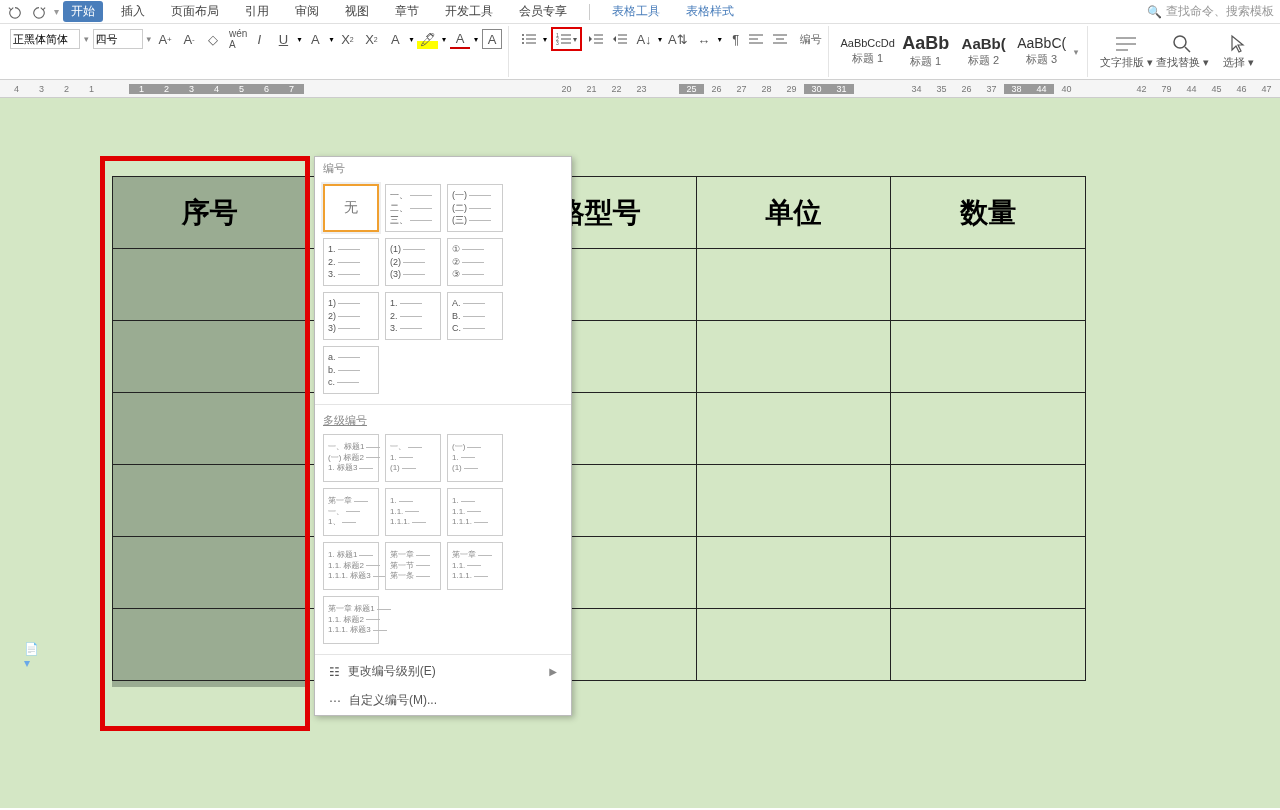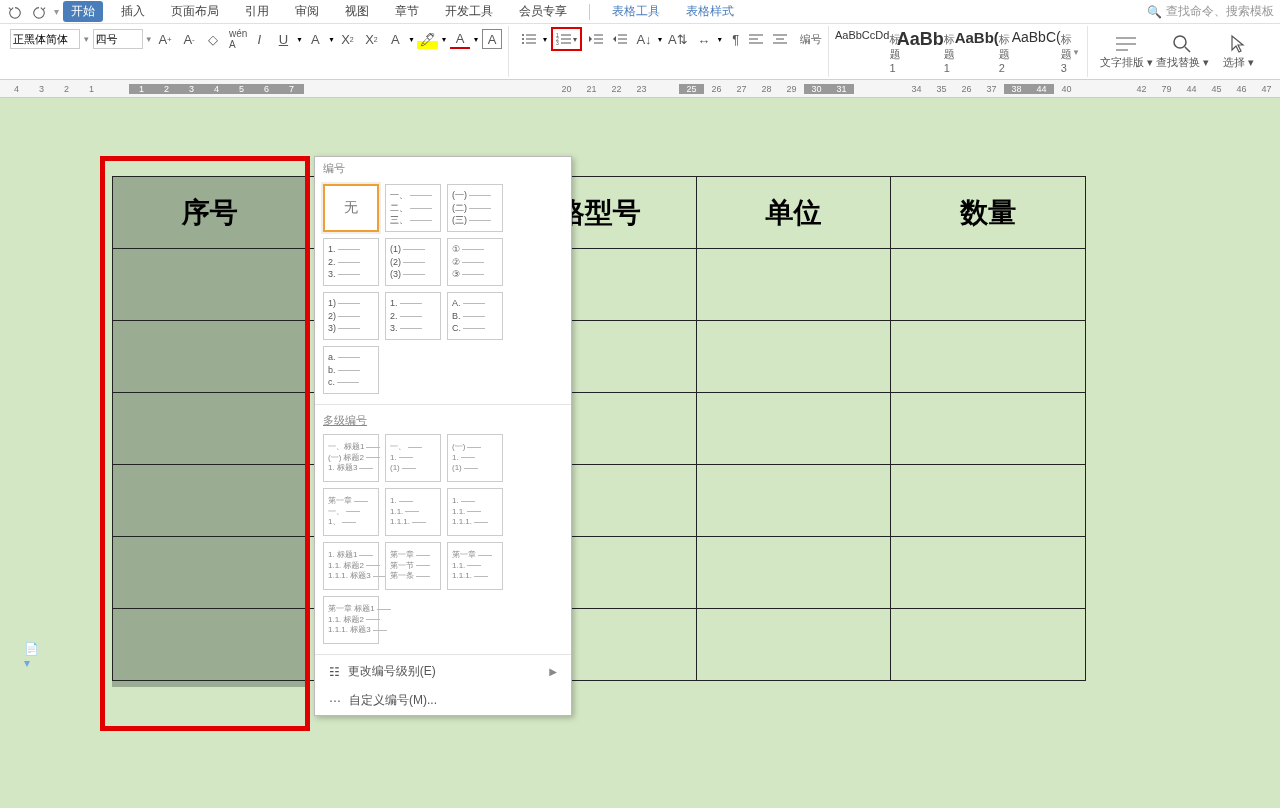--- a/index.html
+++ b/index.html
@@ -19,21 +19,21 @@
   
   .ribbon { display:flex; align-items:stretch; height:56px; border-bottom:1px solid #d0d0d0; padding:2px 4px; gap:4px; }
   .ribbon-group { display:flex; justify-content:space-between; padding:2px 6px; border-right:1px solid #e4e4e4; position:relative; }
   .ribbon-group.noborder { border-right:none; }
   .rg-row { display:flex; align-items:center; gap:4px; height:22px; }
   .rg-row2 { display:flex; align-items:center; gap:4px; height:22px; }
   .rbtn { height:20px; min-width:20px; display:flex; align-items:center; justify-content:center; color:#555; font-size:13px; padding:0 2px; }
   .rbtn svg { display:block; }
   .font-name { width:70px; height:20px; border:1px solid #ccc; font-size:11px; padding:0 2px; display:flex; align-items:center; }
   .font-size { width:50px; height:20px; border:1px solid #ccc; font-size:11px; padding:0 2px; display:flex; align-items:center; }
-  .style-box { display:flex; flex-direction:row; justify-content:center; width:58px; }
+  .style-box { display:flex; flex-direction:column; align-items:center; justify-content:center; width:58px; }
   .style-prev { font-weight:bold; font-size:16px; color:#333; line-height:1; }
   .style-label { font-size:11px; color:#666; margin-top:2px; }
   .big-btn { display:flex; flex-direction:column; align-items:center; justify-content:center; width:56px; gap:0; }
   .big-btn .ico { width:22px; height:22px; display:flex; align-items:center; justify-content:center; }
   .big-btn .lbl { font-size:11px; color:#555; white-space:nowrap; }
   .highlighted-btn { border:2px solid #d00; padding:0 1px; }
 
   
   .ruler { height:18px; background:#f5f5f5; border-bottom:1px solid #ccc; display:flex; align-items:center; font-size:9px; color:#777; padding-left:4px; overflow:hidden; }
   .ruler span { width:25px; text-align:center; flex:0 0 25px; }

